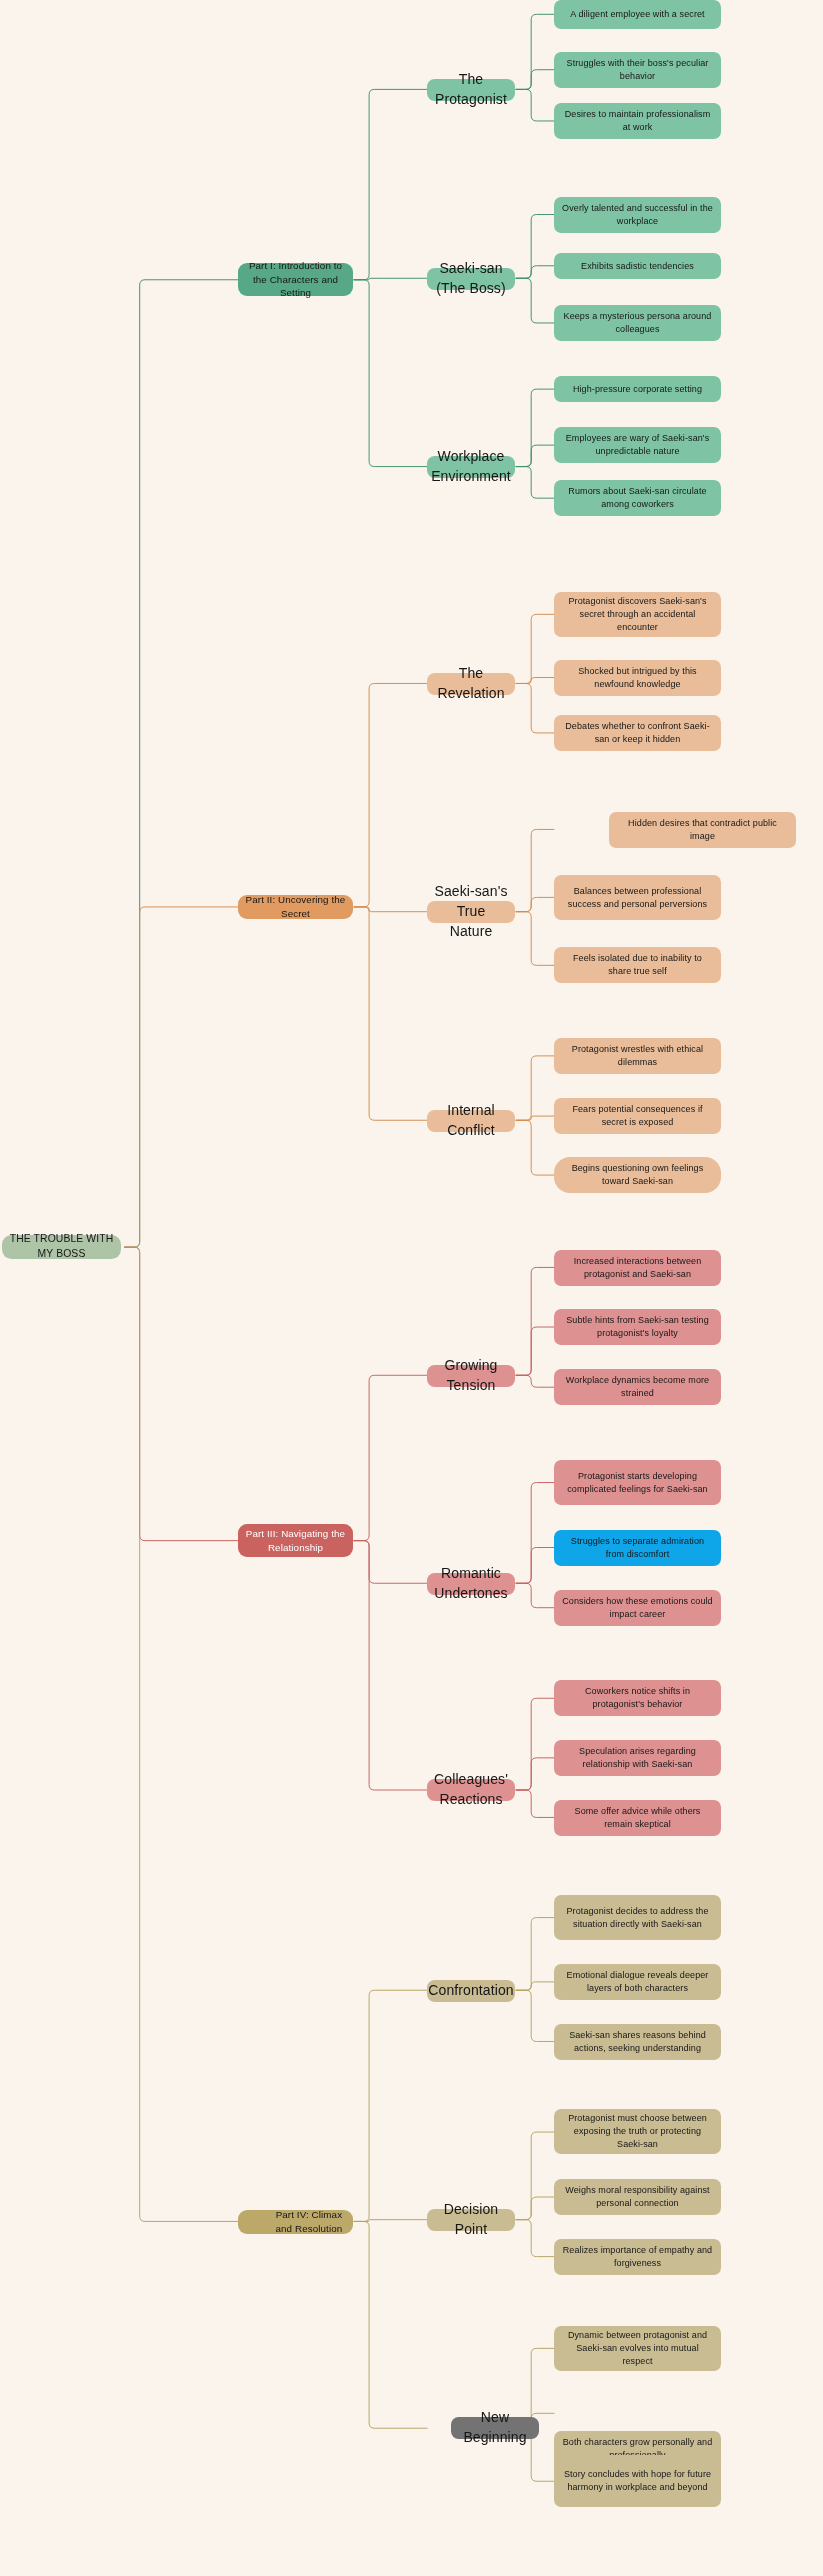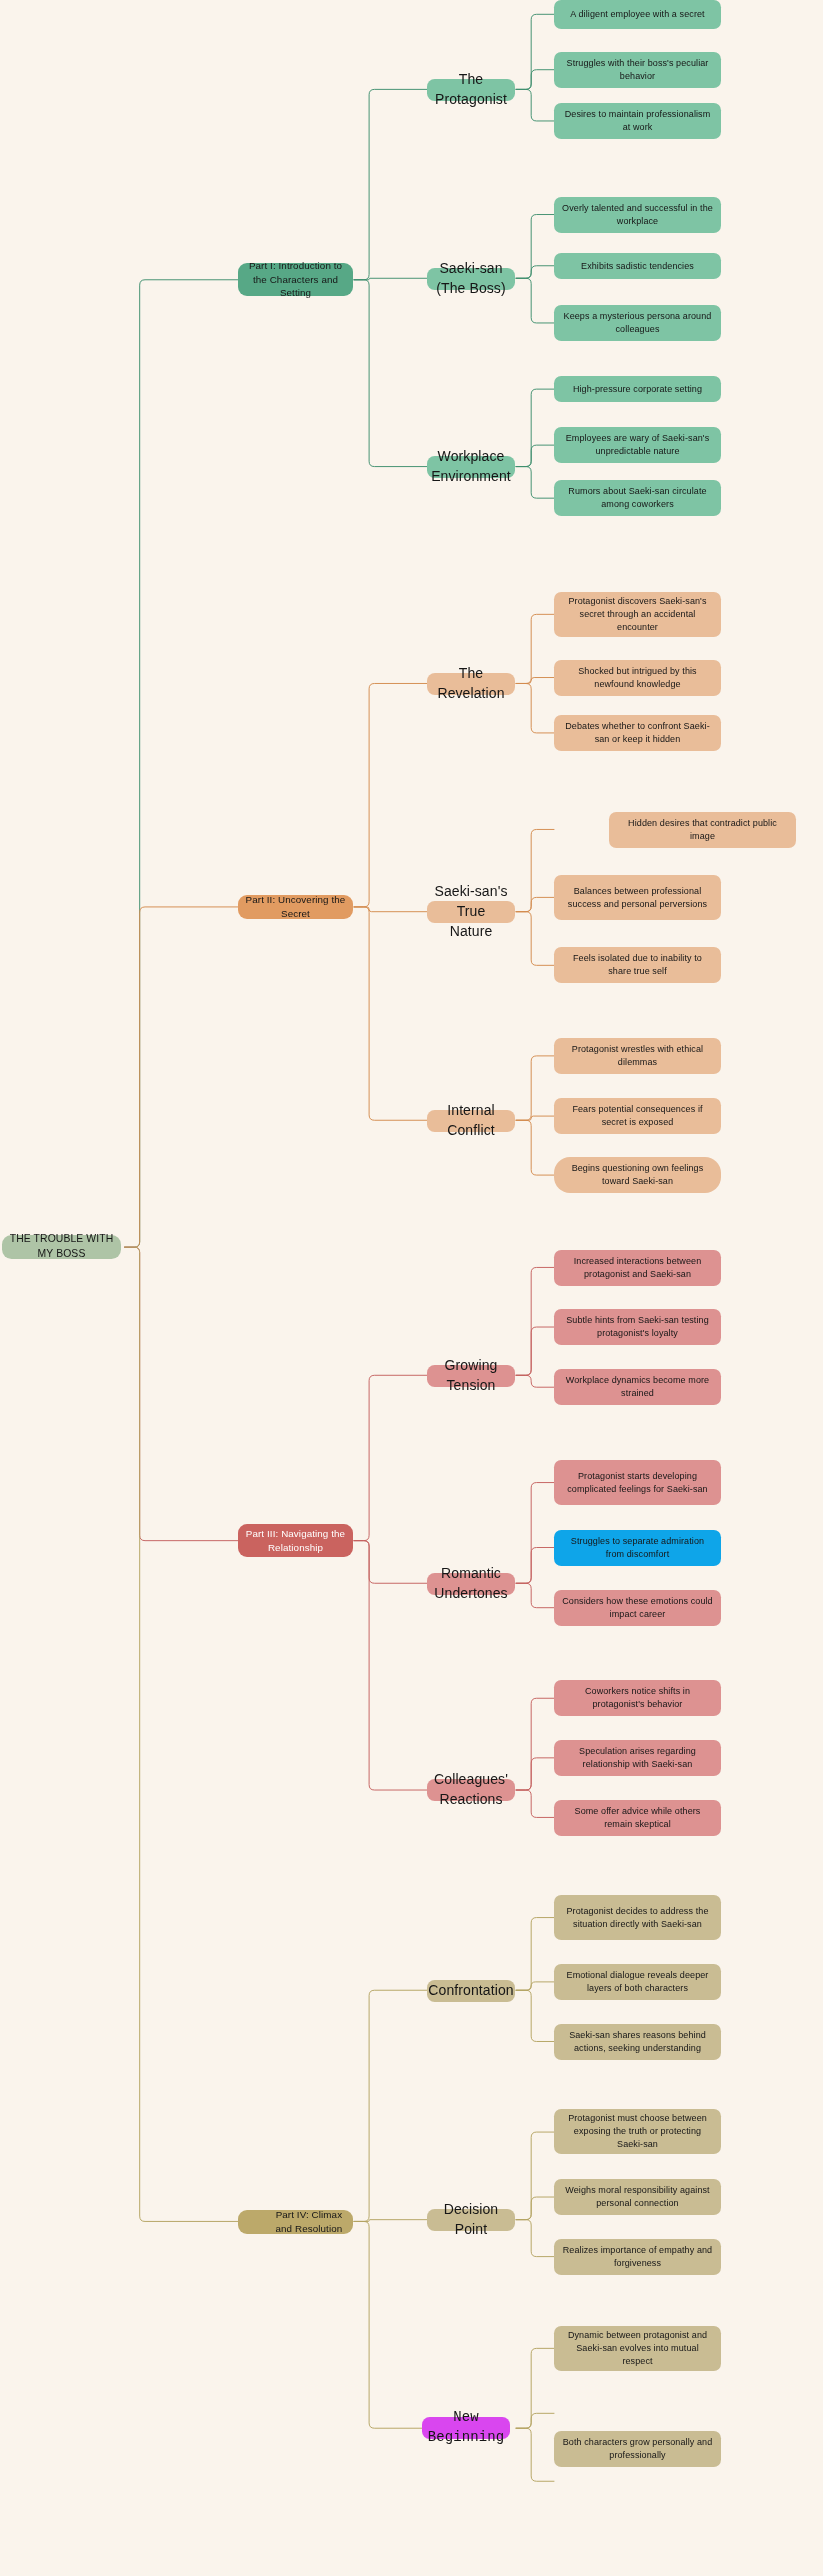--- a/index.html
+++ b/index.html
@@ -154,17 +154,18 @@
     <div class="node l3" style="left: 554px; top: 1800px; width: 167px; height: 36px; background: rgb(221, 146, 145); color: rgb(22, 22, 22);">Some offer advice while others remain skeptical</div>
     <div class="node l1" style="left: 238px; top: 2210px; width: 115px; height: 24px; background: rgb(188, 169, 106); color: rgb(22, 22, 22); padding-left: 34px;">Part IV: Climax and Resolution</div>
     <div class="node l2" style="left: 427px; top: 1980px; width: 88px; height: 21.5px; background: rgb(201, 188, 147); color: rgb(22, 22, 22);">Confrontation</div>
     <div class="node l3" style="left: 554px; top: 1895px; width: 167px; height: 45px; background: rgb(201, 188, 147); color: rgb(22, 22, 22);">Protagonist decides to address the situation directly with Saeki-san</div>
     <div class="node l3" style="left: 554px; top: 1964px; width: 167px; height: 36px; background: rgb(201, 188, 147); color: rgb(22, 22, 22);">Emotional dialogue reveals deeper layers of both characters</div>
     <div class="node l3" style="left: 554px; top: 2024px; width: 167px; height: 36px; background: rgb(201, 188, 147); color: rgb(22, 22, 22);">Saeki-san shares reasons behind actions, seeking understanding</div>
     <div class="node l2" style="left: 427px; top: 2209px; width: 88px; height: 21.5px; background: rgb(201, 188, 147); color: rgb(22, 22, 22);">Decision Point</div>
     <div class="node l3" style="left: 554px; top: 2109px; width: 167px; height: 45px; background: rgb(201, 188, 147); color: rgb(22, 22, 22);">Protagonist must choose between exposing the truth or protecting Saeki-san</div>
     <div class="node l3" style="left: 554px; top: 2179px; width: 167px; height: 36px; background: rgb(201, 188, 147); color: rgb(22, 22, 22);">Weighs moral responsibility against personal connection</div>
     <div class="node l3" style="left: 554px; top: 2239px; width: 167px; height: 36px; background: rgb(201, 188, 147); color: rgb(22, 22, 22);">Realizes importance of empathy and forgiveness</div>
-    <div class="node l2" style="left: 422px; top: 2417px; width: 88px; height: 21.5px; background: #d946ef; color: rgb(22, 22, 22); font-family: Liberation Mono, monospace;">New Beginning</div>
+    <div class="node l2" style="left: 451px; top: 2417px; width: 88px; height: 21.5px; background: #737373; color: rgb(22, 22, 22);">New Beginning</div>
     <div class="node l3" style="left: 554px; top: 2326px; width: 167px; height: 45px; background: rgb(201, 188, 147); color: rgb(22, 22, 22);">Dynamic between protagonist and Saeki-san evolves into mutual respect</div>
     <div class="node l3" style="left: 554px; top: 2395px; width: 167px; height: 36px; background: rgb(201, 188, 147); color: rgb(22, 22, 22); margin-top: 36px;">Both characters grow personally and professionally</div>
+    <div class="node l3" style="left: 554px; top: 2455px; width: 167px; height: 52px; background: rgb(201, 188, 147); color: rgb(22, 22, 22);">Story concludes with hope for future harmony in workplace and beyond</div>
   </div>
 
 
 </body></html>

